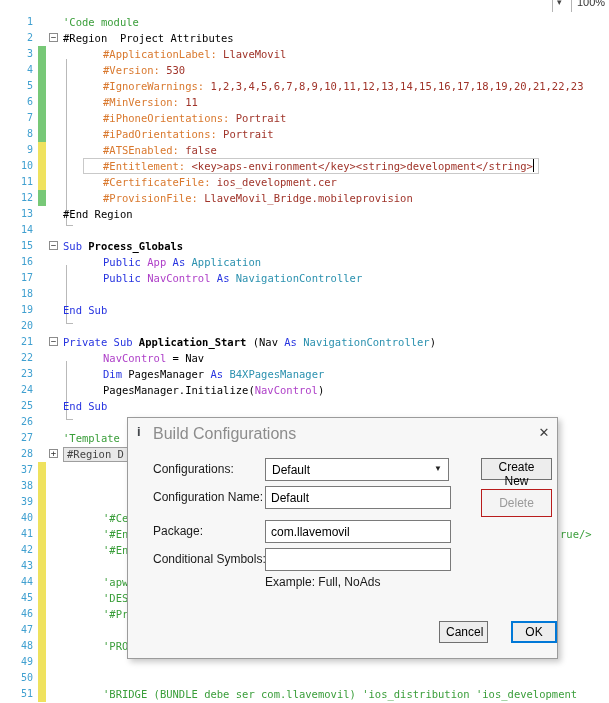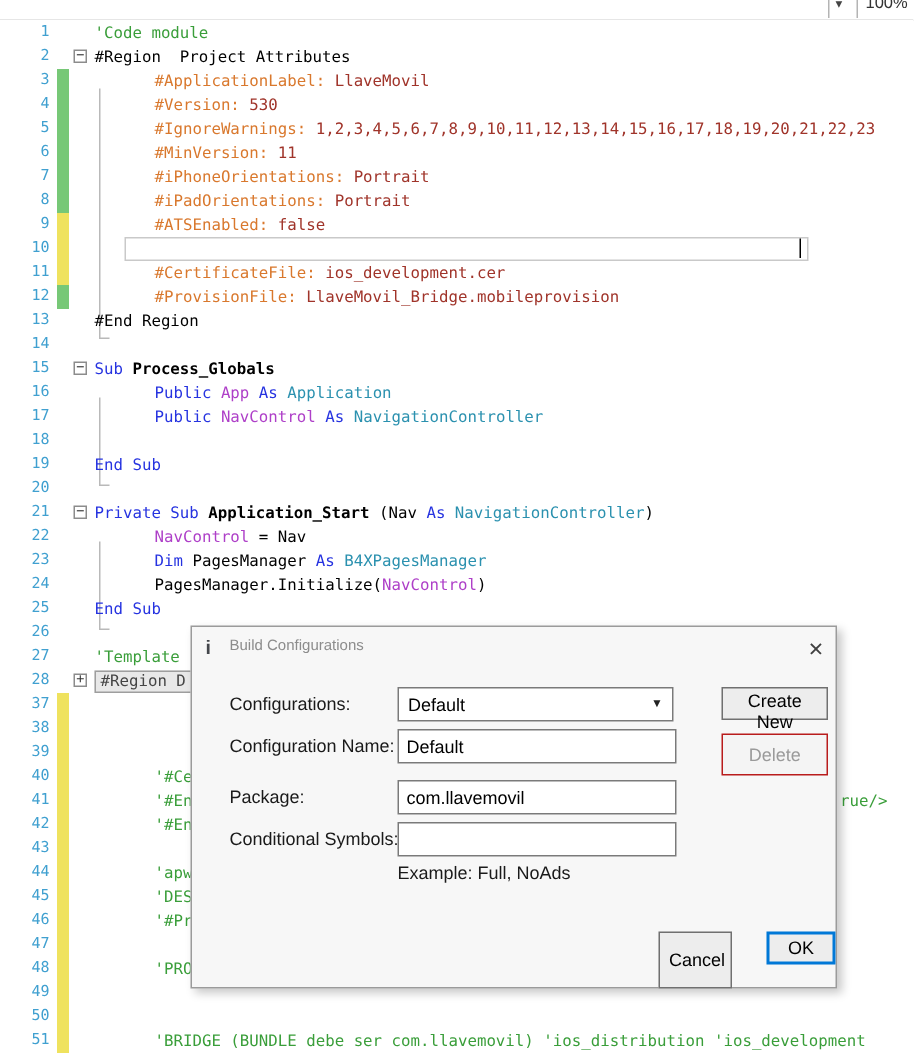--- a/index.html
+++ b/index.html
@@ -33,39 +33,39 @@
   .cursor{position:absolute;left:533px;top:1px;width:1px;height:13px;background:#000;}
   .guide{position:absolute;width:6px;border-left:1px solid #B9B9B9;border-bottom:1px solid #B9B9B9;}
   .g-region{left:66px;top:46px;height:166px;}
   .g-sub1{left:66px;top:252px;height:58px;}
   .g-sub2{left:66px;top:348px;height:58px;}
   
   .dialog{position:absolute;left:127px;top:417px;width:431px;height:242px;background:#F7F7F7;
           border:1px solid #9B9B9B;box-sizing:border-box;box-shadow:3px 3px 6px rgba(0,0,0,0.22);}
   .dlg-title{position:absolute;left:0;top:0;width:100%;height:30px;cursor:default;}
   .dlg-info{position:absolute;left:9px;top:6px;font-size:13px;font-weight:bold;color:#44474c;}
-  .dlg-title-text{position:absolute;left:25px;top:7px;font-size:10px;color:#8c8c8c;}
+  .dlg-title-text{position:absolute;left:25px;top:7px;font-size:16px;color:#8c8c8c;}
   .dlg-close{position:absolute;left:405px;top:4px;width:22px;height:22px;text-align:center;
              line-height:22px;font-size:13px;color:#404040;cursor:pointer;}
   .frow{position:absolute;left:0;height:23px;width:100%;}
   .flabel{position:absolute;left:25px;top:4px;font-size:12px;color:#1a1a1a;white-space:nowrap;}
   .combo{position:absolute;left:137px;top:0;width:184px;height:23px;background:#fff;
          border:1px solid #7a7a7a;box-sizing:border-box;cursor:pointer;}
   .combo-text{position:absolute;left:6px;top:4px;font-size:12px;color:#000;}
   .combo-arrow{position:absolute;right:6px;top:5px;font-size:8px;color:#222;}
   .tinput{position:absolute;left:137px;width:186px;height:23px;box-sizing:border-box;
           border:1px solid #7a7a7a;background:#fff;font-family:"Liberation Sans",sans-serif;
           font-size:12px;padding:2px 5px;color:#000;outline:none;}
   .fhint{position:absolute;left:137px;top:157px;font-size:12px;color:#1a1a1a;}
   .btn{position:absolute;box-sizing:border-box;font-family:"Liberation Sans",sans-serif;
        font-size:12px;color:#000;background:#EDEDED;border:1px solid #707070;cursor:pointer;}
   .btn-createnew{left:353px;top:40px;width:71px;height:22px;}
   .btn-delete{left:353px;top:71px;width:71px;height:28px;background:#F4F4F4;
               border:1px solid #b91c1c;color:#9a9a9a;}
-  .btn-cancel{left:311px;top:203px;width:49px;height:38px;}
+  .btn-cancel{left:311px;top:203px;width:49px;height:22px;}
   .btn-ok{left:383px;top:203px;width:46px;height:22px;border:2px solid #0078D7;}
 </style>
 </head>
 <body>
 
 <div class="screen">
 
   <div class="topbar">
     <div class="tb-divider tb-d1"></div>
     <div class="tb-arrow">▾</div>
@@ -120,20 +120,21 @@
         <div class="row" style="top: 129px;">
           <span class="lnum">9</span>
           <div class="cbar bar-y"></div>
           <div class="codetext" style="left: 103px;"><span class="s-at">#ATSEnabled:</span><span class="s-vl"> false</span></div>
         </div>
         <div class="row" style="top: 145px;">
           <span class="lnum">10</span>
           <div class="cbar bar-y"></div>
           <div class="curline"></div>
           <div class="cursor"></div>
+          <div class="codetext" style="left: 103px;"><span class="s-at">#Entitlement:</span><span class="s-vl"> &lt;key&gt;aps-environment&lt;/key&gt;&lt;string&gt;development&lt;/string&gt;</span></div>
         </div>
         <div class="row" style="top: 161px;">
           <span class="lnum">11</span>
           <div class="cbar bar-y"></div>
           <div class="codetext" style="left: 103px;"><span class="s-at">#CertificateFile:</span><span class="s-vl"> ios_development.cer</span></div>
         </div>
         <div class="row" style="top: 177px;">
           <span class="lnum">12</span>
           <div class="cbar bar-g"></div>
           <div class="codetext" style="left: 103px;"><span class="s-at">#ProvisionFile:</span><span class="s-vl"> LlaveMovil_Bridge.mobileprovision</span></div>

